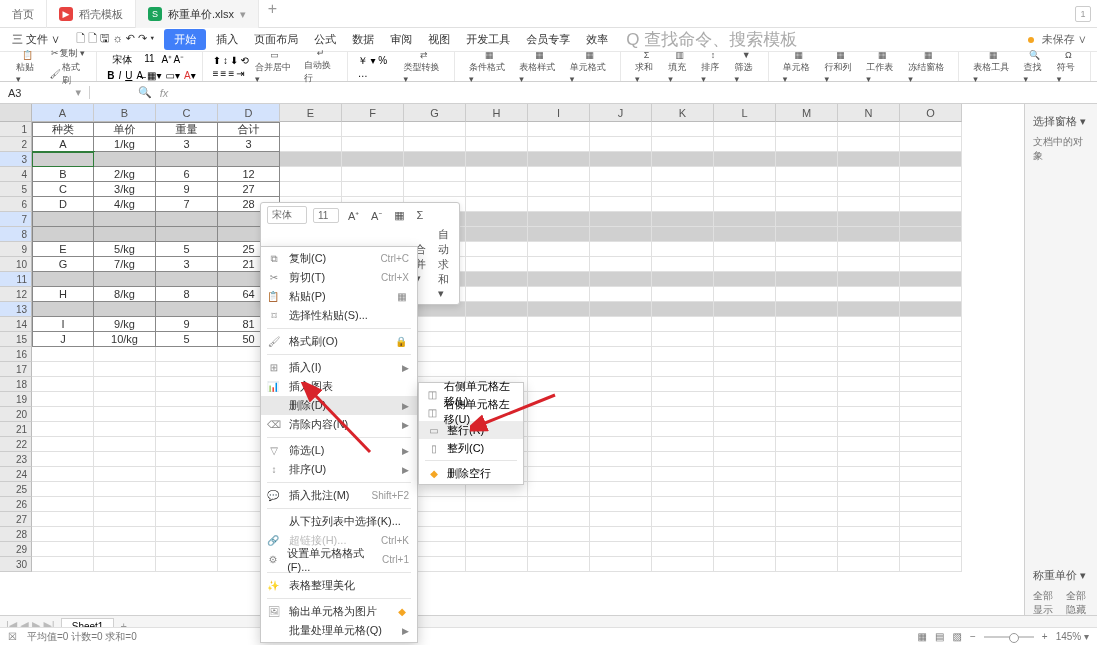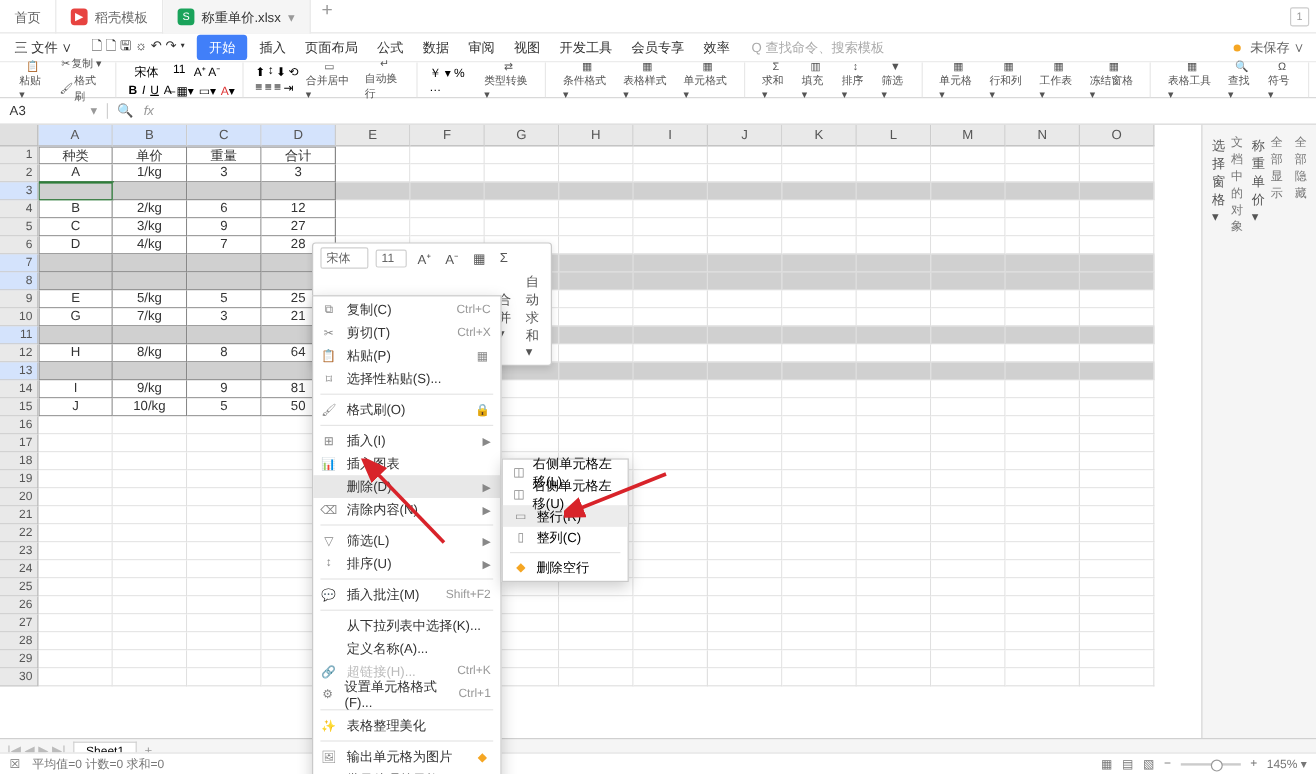--- a/index.html
+++ b/index.html
@@ -11,33 +11,33 @@
 .top-tab.active { background: #f5f5f5; color: #333; }
 .top-tab-red { width: 14px; height: 14px; background: #e74340; border-radius: 3px; display: flex; align-items: center; justify-content: center; color: #fff; font-size: 9px; }
 .top-tab-green { width: 14px; height: 14px; background: #1aa35b; border-radius: 3px; display: flex; align-items: center; justify-content: center; color: #fff; font-size: 9px; }
 .top-tab-add { width: 28px; display: flex; align-items: center; justify-content: center; color: #999; font-size: 16px; }
 .top-right-icon { position: absolute; right: 6px; top: 6px; width: 16px; height: 16px; border: 1px solid #ccc; border-radius: 2px; display: flex; align-items: center; justify-content: center; font-size: 9px; color: #999; }
 
 
 .menu-bar { height: 24px; background: #fff; display: flex; align-items: center; padding: 0 6px; gap: 4px; border-bottom: 1px solid #e8e8e8; }
 .menu-btn { padding: 2px 6px; font-size: 11px; color: #333; cursor: pointer; display: flex; align-items: center; gap: 4px; }
 .menu-btn.highlight { background: #417ff9; color: #fff; border-radius: 3px; padding: 3px 10px; }
-.menu-search { margin-left: 8px; font-size: 11px; color: #aaa; }
+.menu-search { margin-left: 8px; font-size: 17px; color: #aaa; }
 .menu-right { position: absolute; right: 10px; top: 32px; display: flex; align-items: center; gap: 8px; font-size: 11px; color: #666; }
 .menu-dot { width: 6px; height: 6px; background: #f5a623; border-radius: 50%; }
 
 
 .ribbon { height: 30px; background: #fff; display: flex; align-items: center; padding: 0 6px; border-bottom: 1px solid #d0d0d0; gap: 4px; font-size: 10px; }
 .ribbon-group { display: flex; align-items: center; gap: 2px; padding: 0 6px; border-right: 1px solid #e8e8e8; height: 100%; }
 .ribbon-item { display: flex; flex-direction: column; align-items: center; justify-content: center; padding: 0 4px; font-size: 9px; color: #555; cursor: pointer; gap: 1px; height: 100%; }
 .ribbon-icon-sm { width: 14px; height: 14px; display: flex; align-items: center; justify-content: center; color: #666; }
 .ribbon-sel { font-size: 10px; padding: 0 4px; border: 1px solid transparent; }
 
 
-.formula-bar { height: 22px; background: #fff; display: flex; align-items: center; border-bottom: 1px solid #d0d0d0; }
+.formula-bar { height: 22px; background: #fff; display: flex; align-items: center; border-bottom: 1px solid #d0d0d0; gap: 40px; }
 .name-box { width: 90px; border-right: 1px solid #d0d0d0; padding: 0 8px; font-size: 11px; color: #333; display: flex; align-items: center; justify-content: space-between; }
 .fx-area { display: flex; align-items: center; gap: 8px; padding: 0 8px; color: #999; }
 
 
 .sheet-area { position: absolute; top: 104px; left: 0; right: 0; bottom: 20px; display: flex; }
 .grid-wrap { flex: 1; position: relative; overflow: hidden; background: #fff; }
 .row-headers { position: absolute; left: 0; top: 0; width: 32px; background: #e9e9e9; z-index: 2; }
 .corner { position: absolute; left: 0; top: 0; width: 32px; height: 18px; background: #e0e0e0; border-right: 1px solid #bbb; border-bottom: 1px solid #bbb; z-index: 3; }
 .col-headers { position: absolute; left: 32px; top: 0; height: 18px; display: flex; z-index: 2; }
 .col-h { width: 62px; height: 18px; background: #e9e9e9; border-right: 1px solid #ccc; border-bottom: 1px solid #bbb; display: flex; align-items: center; justify-content: center; font-size: 11px; color: #555; }
@@ -48,21 +48,21 @@
 .row { display: flex; height: 15px; }
 .cell { width: 62px; height: 15px; border-right: 1px solid #e0e0e0; border-bottom: 1px solid #e0e0e0; font-size: 11px; display: flex; align-items: center; justify-content: center; background: #fff; color: #333; }
 .cell.tbl { border-right: 1px solid #888; border-bottom: 1px solid #888; }
 .cell.tbl-top { border-top: 1px solid #888; }
 .cell.tbl-left { border-left: 1px solid #888; }
 .cell.head { font-weight: normal; }
 .row.selrow .cell { background: #d0d0d0; }
 .row.cursor .cell:first-child { outline: 2px solid #2f7d3a; outline-offset: -1px; }
 
 
-.right-panel { width: 96px; background: #f5f5f5; border-left: 1px solid #d0d0d0; padding: 6px; font-size: 11px; color: #555; display:flex; }
+.right-panel { width: 73px; background: #f5f5f5; border-left: 1px solid #d0d0d0; padding: 6px; font-size: 11px; color: #555; display:flex; flex-direction:column; }
 .rp-title { padding: 4px 2px; font-size: 11px; }
 .rp-sub { padding: 2px 2px; font-size: 10px; color: #777; }
 
 
 .mini-toolbar { position: absolute; left: 260px; top: 202px; width: 200px; background: #fff; border: 1px solid #c9c9c9; border-radius: 3px; box-shadow: 0 2px 6px rgba(0,0,0,0.12); padding: 3px 6px; z-index: 50; font-size: 11px; display:flex; flex-direction:column; gap:2px; }
 .mini-row { display: flex; align-items: center; gap: 6px; }
 .mini-sel { border: 1px solid #d0d0d0; padding: 1px 4px; font-size: 10px; min-width: 40px; color: #666; border-radius:2px; }
 .mini-btn { padding: 1px 3px; cursor: pointer; color:#555; display:flex; align-items:center; }
 
 
@@ -963,26 +963,20 @@
       </span>
       <span class="ctx-short">Shift+F2</span>
     </div>
   <div class="ctx-sep"></div>
   <div class="ctx-item">
       <span class="ctx-left">
         <span class="ctx-icon"></span>
         <span>从下拉列表中选择(K)...</span>
       </span>
     </div>
-  <div class="ctx-item">
-      <span class="ctx-left">
-        <span class="ctx-icon"></span>
-        <span>定义名称(A)...</span>
-      </span>
-    </div>
   <div class="ctx-item disabled">
       <span class="ctx-left">
         <span class="ctx-icon">🔗</span>
         <span>超链接(H)...</span>
       </span>
       <span class="ctx-short">Ctrl+K</span>
     </div>
   <div class="ctx-item">
       <span class="ctx-left">
         <span class="ctx-icon">⚙</span>

